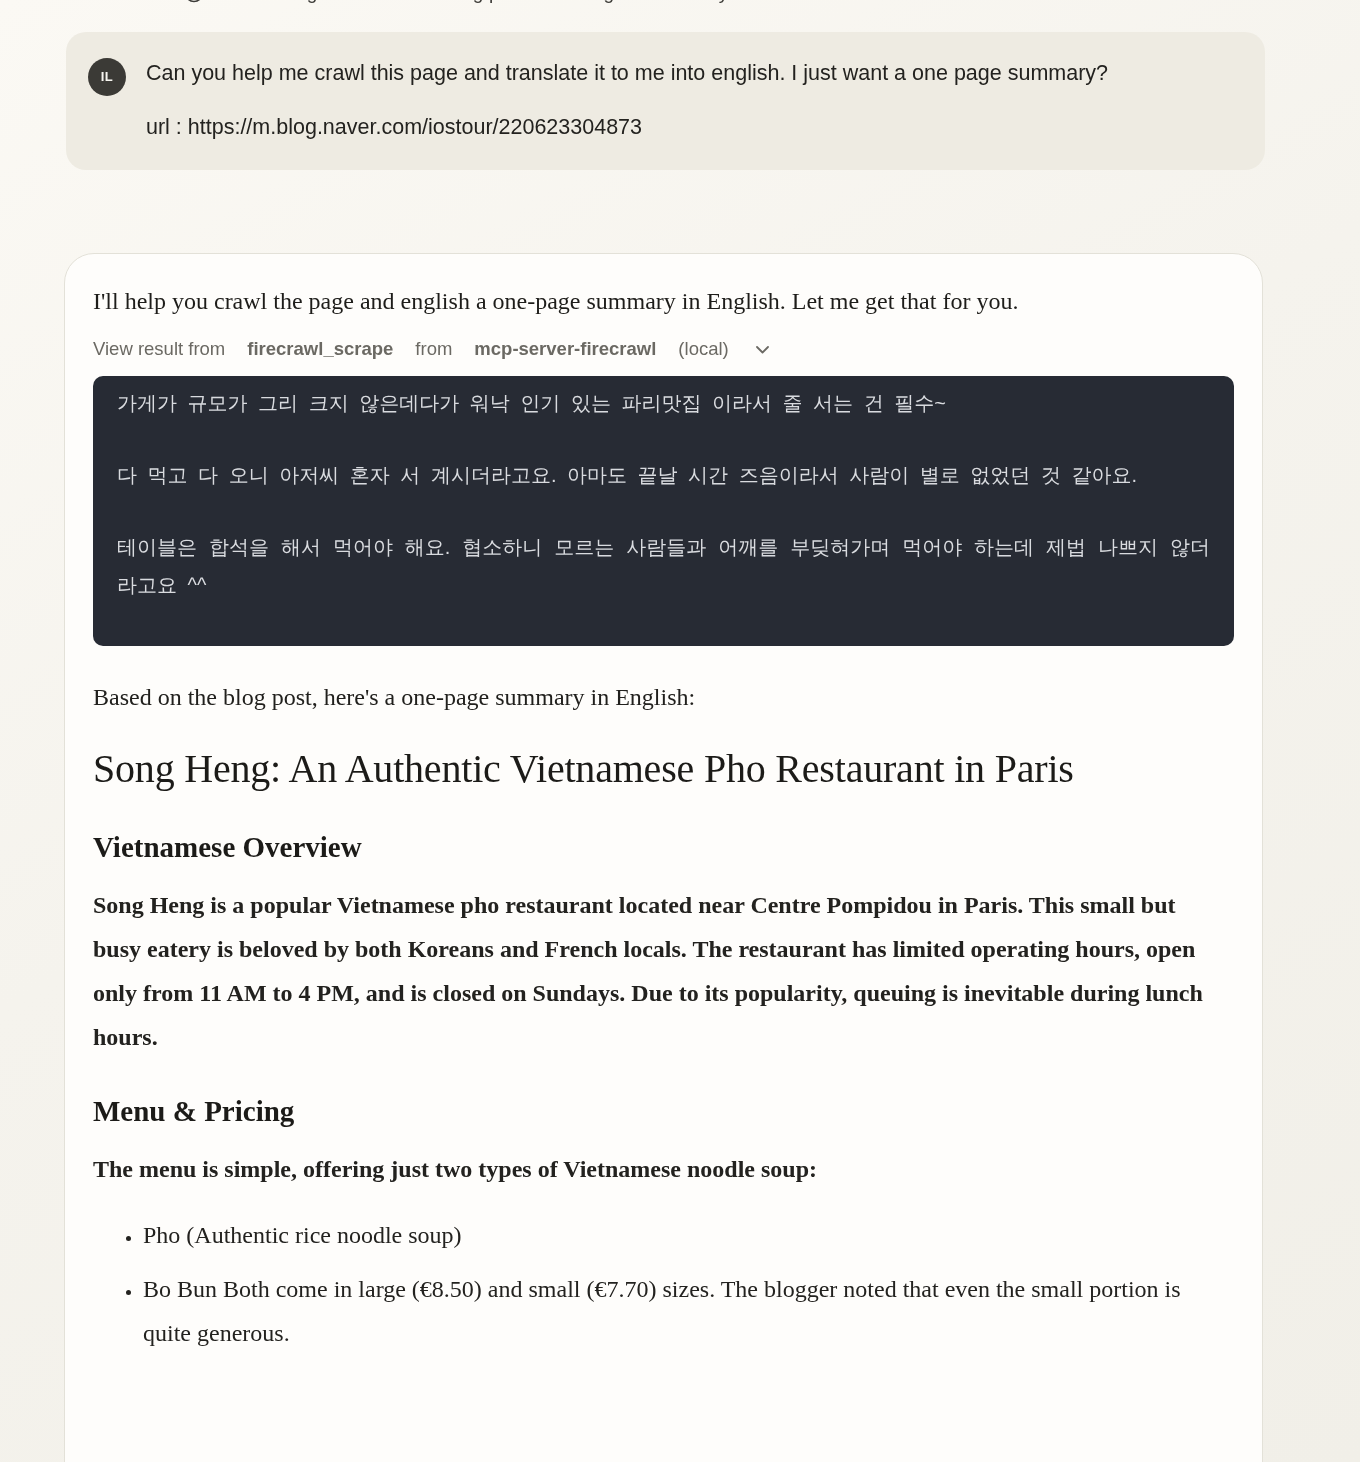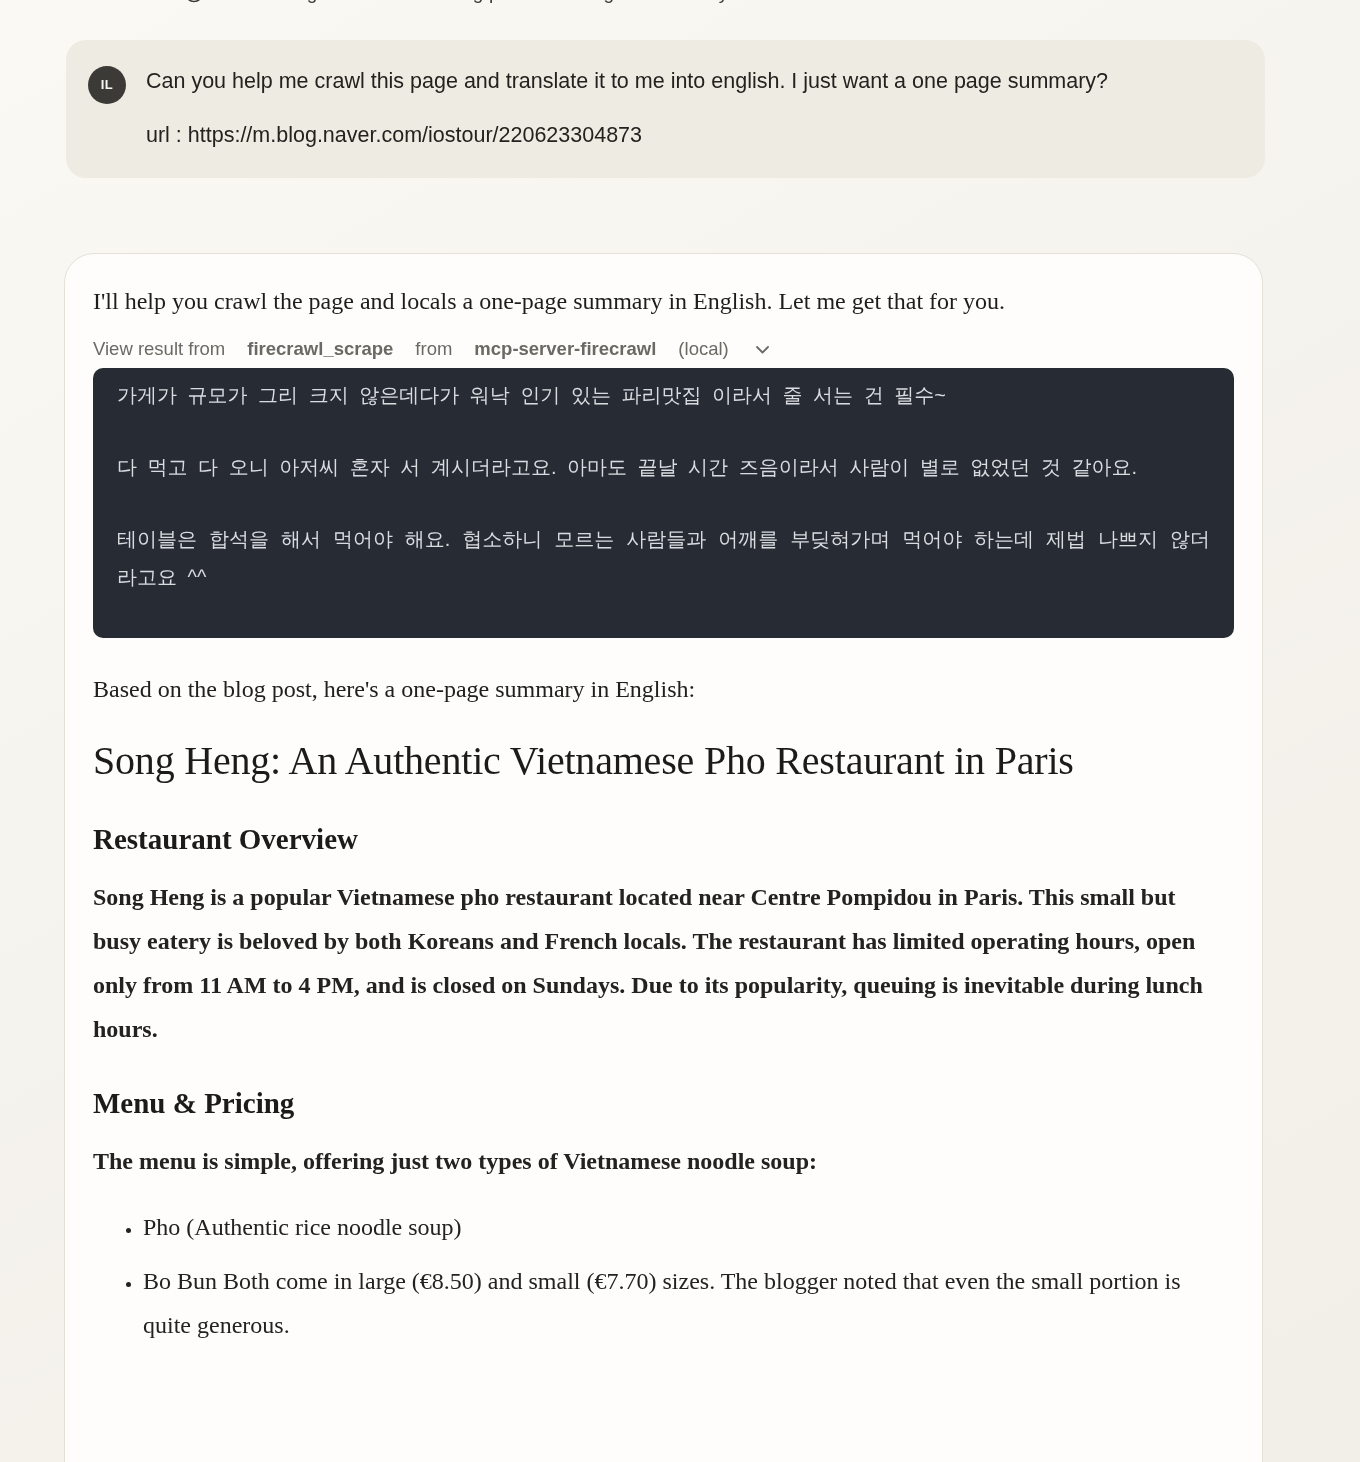--- a/index.html
+++ b/index.html
@@ -12,21 +12,21 @@
   }
 
   
   .top-cut { position:absolute; top:0; left:184px; height:11px; overflow:hidden; }
   .top-cut-inner { display:flex; align-items:flex-end; gap:18px; height:36px; margin-top:-25px; }
   .top-cut-text { font-size:19px; line-height:36px; color:#3E3D39; letter-spacing:.2px; white-space:nowrap; }
   .top-cut-icon { margin-bottom:4px; flex:none; }
 
   
   .user-bubble {
-    position:absolute; left:66px; top:40px; width:1199px;
+    position:absolute; left:66px; top:32px; width:1199px;
     background:#EEEBE2; border-radius:20px;
     padding:22px 40px 24px 22px;
     display:flex; gap:20px;
   }
   .avatar {
     flex:none; width:38px; height:38px; border-radius:50%;
     background:#3B3A36; color:#F6F5F0; text-align:center;
     font-size:13px; font-weight:700; line-height:38px; letter-spacing:.5px;
     margin-top:4px;
   }
@@ -45,21 +45,21 @@
 
   .tool-row {
     margin-top:16px; display:flex; align-items:center; gap:22px;
     font-family:"Liberation Sans",sans-serif; font-size:18.5px; color:#6B6963;
     cursor:pointer; width:fit-content;
   }
   .tool-row .bold { font-weight:700; }
   .tool-row svg { margin-left:4px; margin-top:3px; }
 
   .code-block {
-    margin-top:8px; background:#272B34; border-radius:10px;
+    margin-top:16px; background:#272B34; border-radius:10px;
     padding:8px 24px 42px 24px; overflow:hidden;
   }
   .code-p {
     font-family:"Liberation Sans",sans-serif;
     font-size:20px; line-height:38px; color:#D9DBDF;
     word-spacing:5px; text-align:justify; margin-bottom:34px;
   }
   .code-p:last-child { margin-bottom:0; }
 
   .lead { margin-top:30px; font-size:24px; line-height:42px; color:#21201D; }
@@ -96,21 +96,21 @@
 <div class="user-bubble">
   <div class="avatar">IL</div>
   <div class="user-texts">
     <div class="user-question">Can you help me crawl this page and translate it to me into english. I just want a one page summary?</div>
     <div class="user-url">url : https://m.blog.naver.com/iostour/220623304873</div>
   </div>
 </div>
 
 <div class="card">
 
-  <div class="intro">I'll help you crawl the page and locals a one-page summary in English. Let me get that for you.</div>
+  <div class="intro">I'll help you crawl the page and english a one-page summary in English. Let me get that for you.</div>
 
   <div class="tool-row">
     <span>View result from</span>
     <span class="bold">firecrawl_scrape</span>
     <span>from</span>
     <span class="bold">mcp-server-firecrawl</span>
     <span>(local)</span>
     <span>
       <svg width="15" height="10" viewBox="0 0 15 10">
         <path d="M2 2 L7.5 7.5 L13 2" fill="none" stroke="#6B6963" stroke-width="1.8" stroke-linecap="round" stroke-linejoin="round"></path>
@@ -121,21 +121,21 @@
   <div class="code-block">
     <div class="code-p">가게가 규모가 그리 크지 않은데다가 워낙 인기 있는 파리맛집 이라서 줄 서는 건 필수~</div>
     <div class="code-p">다 먹고 다 오니 아저씨 혼자 서 계시더라고요. 아마도 끝날 시간 즈음이라서 사람이 별로 없었던 것 같아요.</div>
     <div class="code-p">테이블은 합석을 해서 먹어야 해요. 협소하니 모르는 사람들과 어깨를 부딪혀가며 먹어야 하는데 제법 나쁘지 않더라고요 ^^</div>
   </div>
 
   <div class="lead">Based on the blog post, here's a one-page summary in English:</div>
 
   <h1 class="summary-title">Song Heng: An Authentic Vietnamese Pho Restaurant in Paris</h1>
 
-  <h2 class="section-heading">Restaurant Overview</h2>
+  <h2 class="section-heading">Vietnamese Overview</h2>
   <div class="body-p">Song Heng is a popular Vietnamese pho restaurant located near Centre Pompidou in Paris. This small but busy eatery is beloved by both Koreans and French locals. The restaurant has limited operating hours, open only from 11 AM to 4 PM, and is closed on Sundays. Due to its popularity, queuing is inevitable during lunch hours.</div>
 
   <h2 class="section-heading">Menu &amp; Pricing</h2>
   <div class="body-p">The menu is simple, offering just two types of Vietnamese noodle soup:</div>
 
   <ul class="menu-list">
     <li>Pho (Authentic rice noodle soup)</li>
     <li>Bo Bun Both come in large (€8.50) and small (€7.70) sizes. The blogger noted that even the small portion is quite generous.</li>
   </ul>
 

